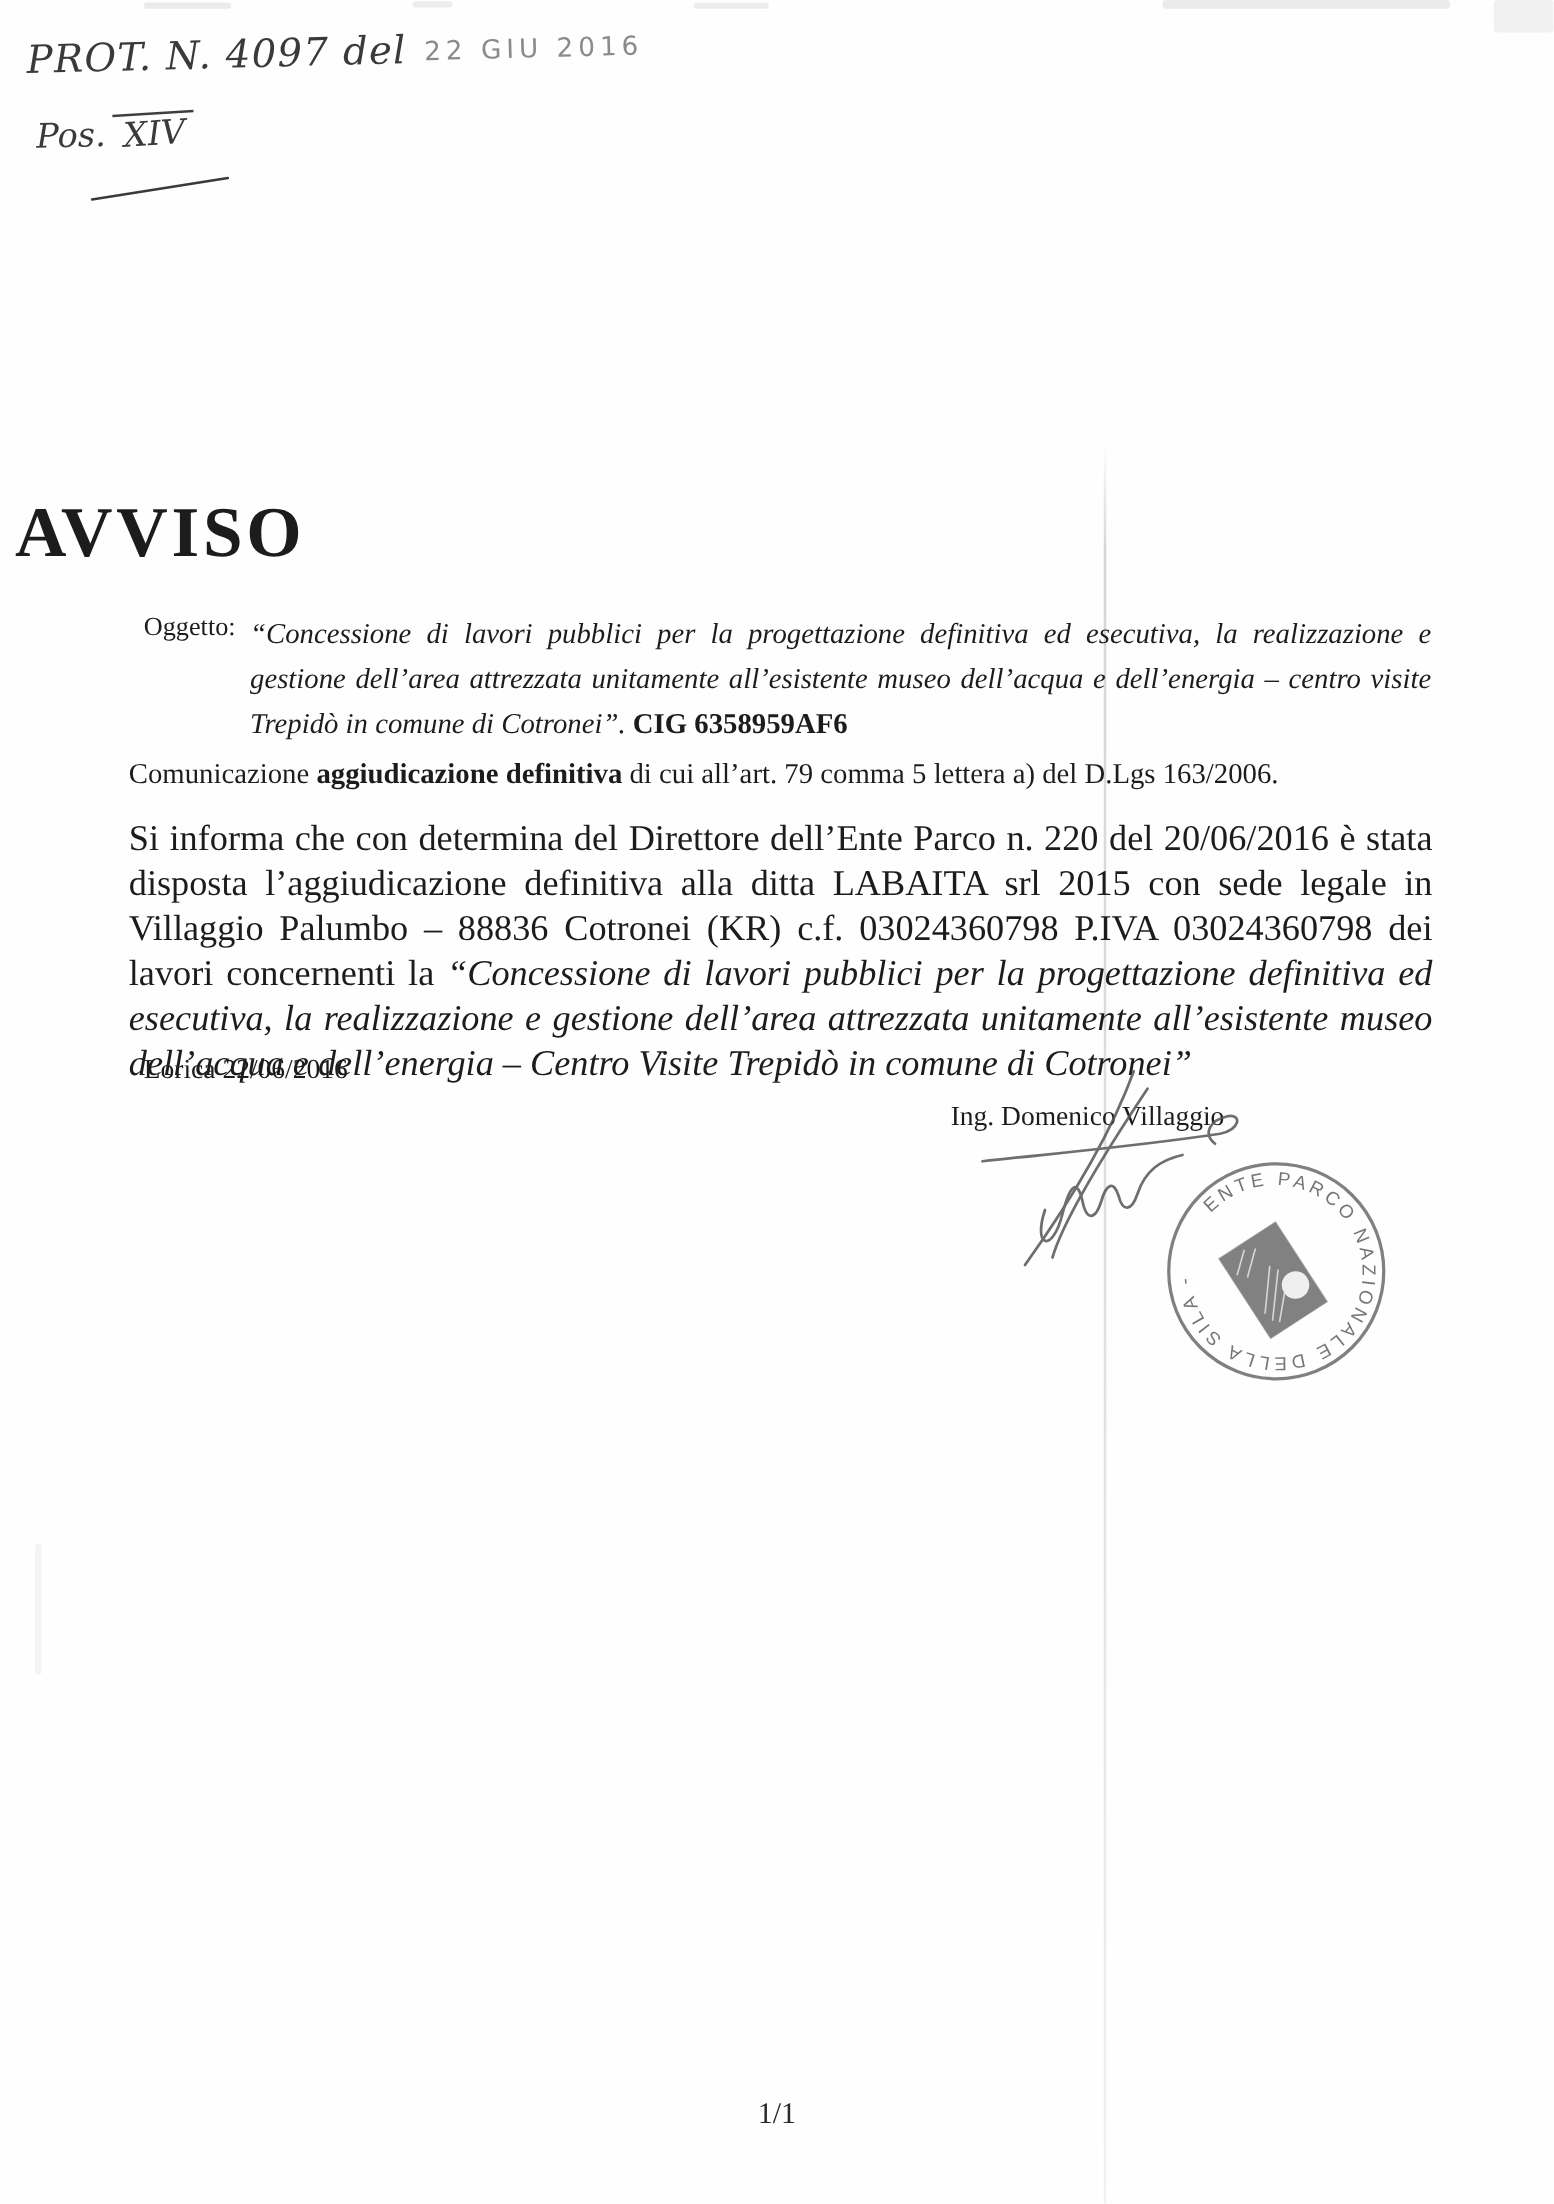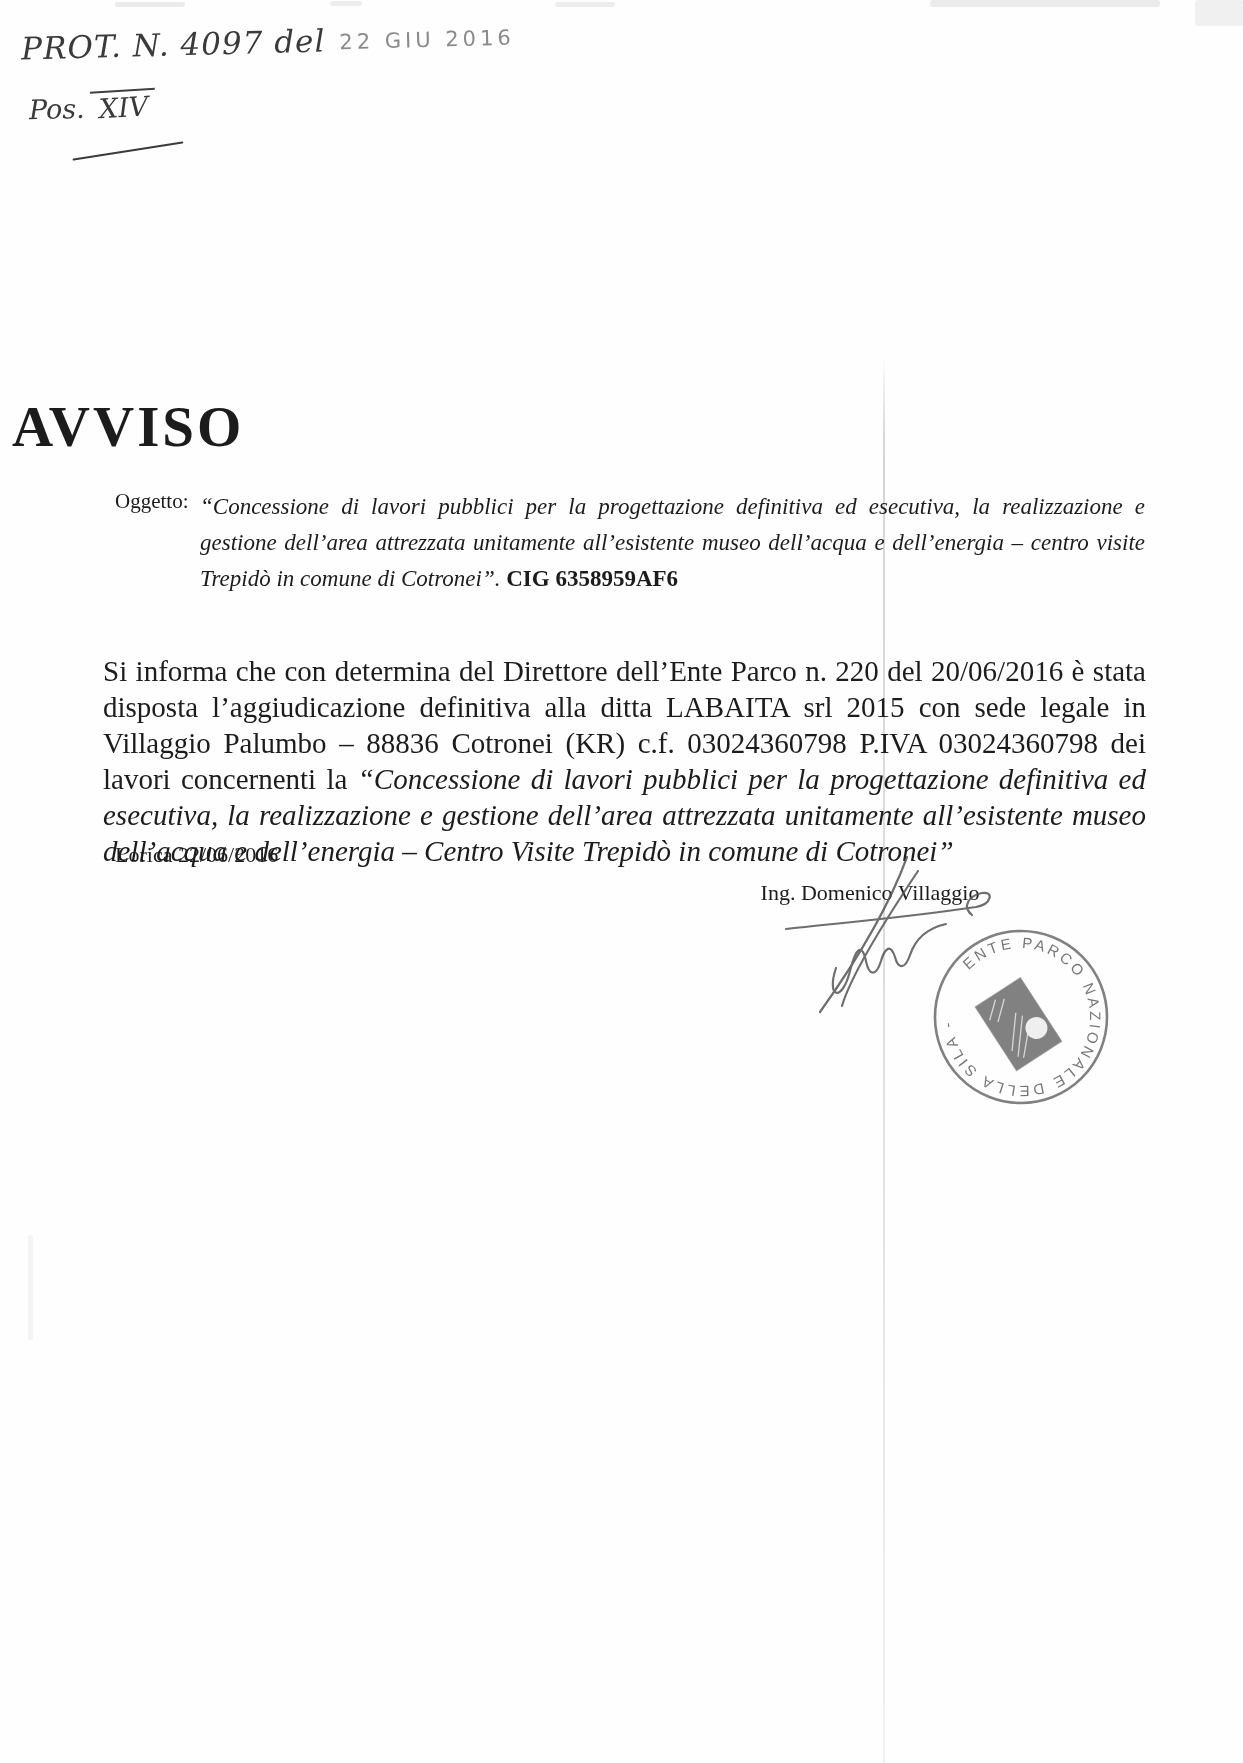--- a/index.html
+++ b/index.html
@@ -129,20 +129,23 @@
 
 
 
   <div class="title">AVVISO</div>
 
   <div class="oggetto-label">Oggetto:</div>
   <div class="oggetto-text">
     <span class="it">“Concessione di lavori pubblici per la progettazione definitiva ed esecutiva, la realizzazione e gestione dell’area attrezzata unitamente all’esistente museo dell’acqua e dell’energia – centro visite Trepidò in comune di Cotronei”. </span><span class="b">CIG 6358959AF6</span>
   </div>
 
+  <div class="comunicazione">
+    <span>Comunicazione </span><span class="b">aggiudicazione definitiva</span><span> di cui all’art. 79 comma 5 lettera a) del D.Lgs 163/2006.</span>
+  </div>
 
   <div class="body-par">
     <span>Si informa che con determina del Direttore dell’Ente Parco n. 220 del 20/06/2016 è stata disposta l’aggiudicazione definitiva alla ditta LABAITA srl 2015 con sede legale in Villaggio Palumbo – 88836 Cotronei (KR) c.f. 03024360798 P.IVA  03024360798 dei lavori concernenti la </span><span class="it">“Concessione di lavori pubblici per la progettazione definitiva ed esecutiva, la realizzazione e gestione dell’area attrezzata unitamente all’esistente museo dell’acqua e dell’energia – Centro Visite Trepidò in comune di Cotronei”</span>
   </div>
 
   <div class="dateline">Lorica 22/06/2016</div>
 
   <div class="sign-block">
     <div>Ing. Domenico Villaggio</div>
   </div>
@@ -171,14 +174,15 @@
       <g stroke="#e8e8e8" stroke-width="1.3" opacity=".8">
         <path d="M-18 26 L8 -6"></path>
           <path d="M-20 18 L4 -12"></path>
           <path d="M-14 30 L12 2"></path>
         <path d="M-22 -20 L-6 -34"></path>
           <path d="M-16 -14 L2 -30"></path>
       </g>
     </g>
   </svg>
 
+  <div class="footer-page">1/1</div>
 
 </div>
 
 </body></html>

